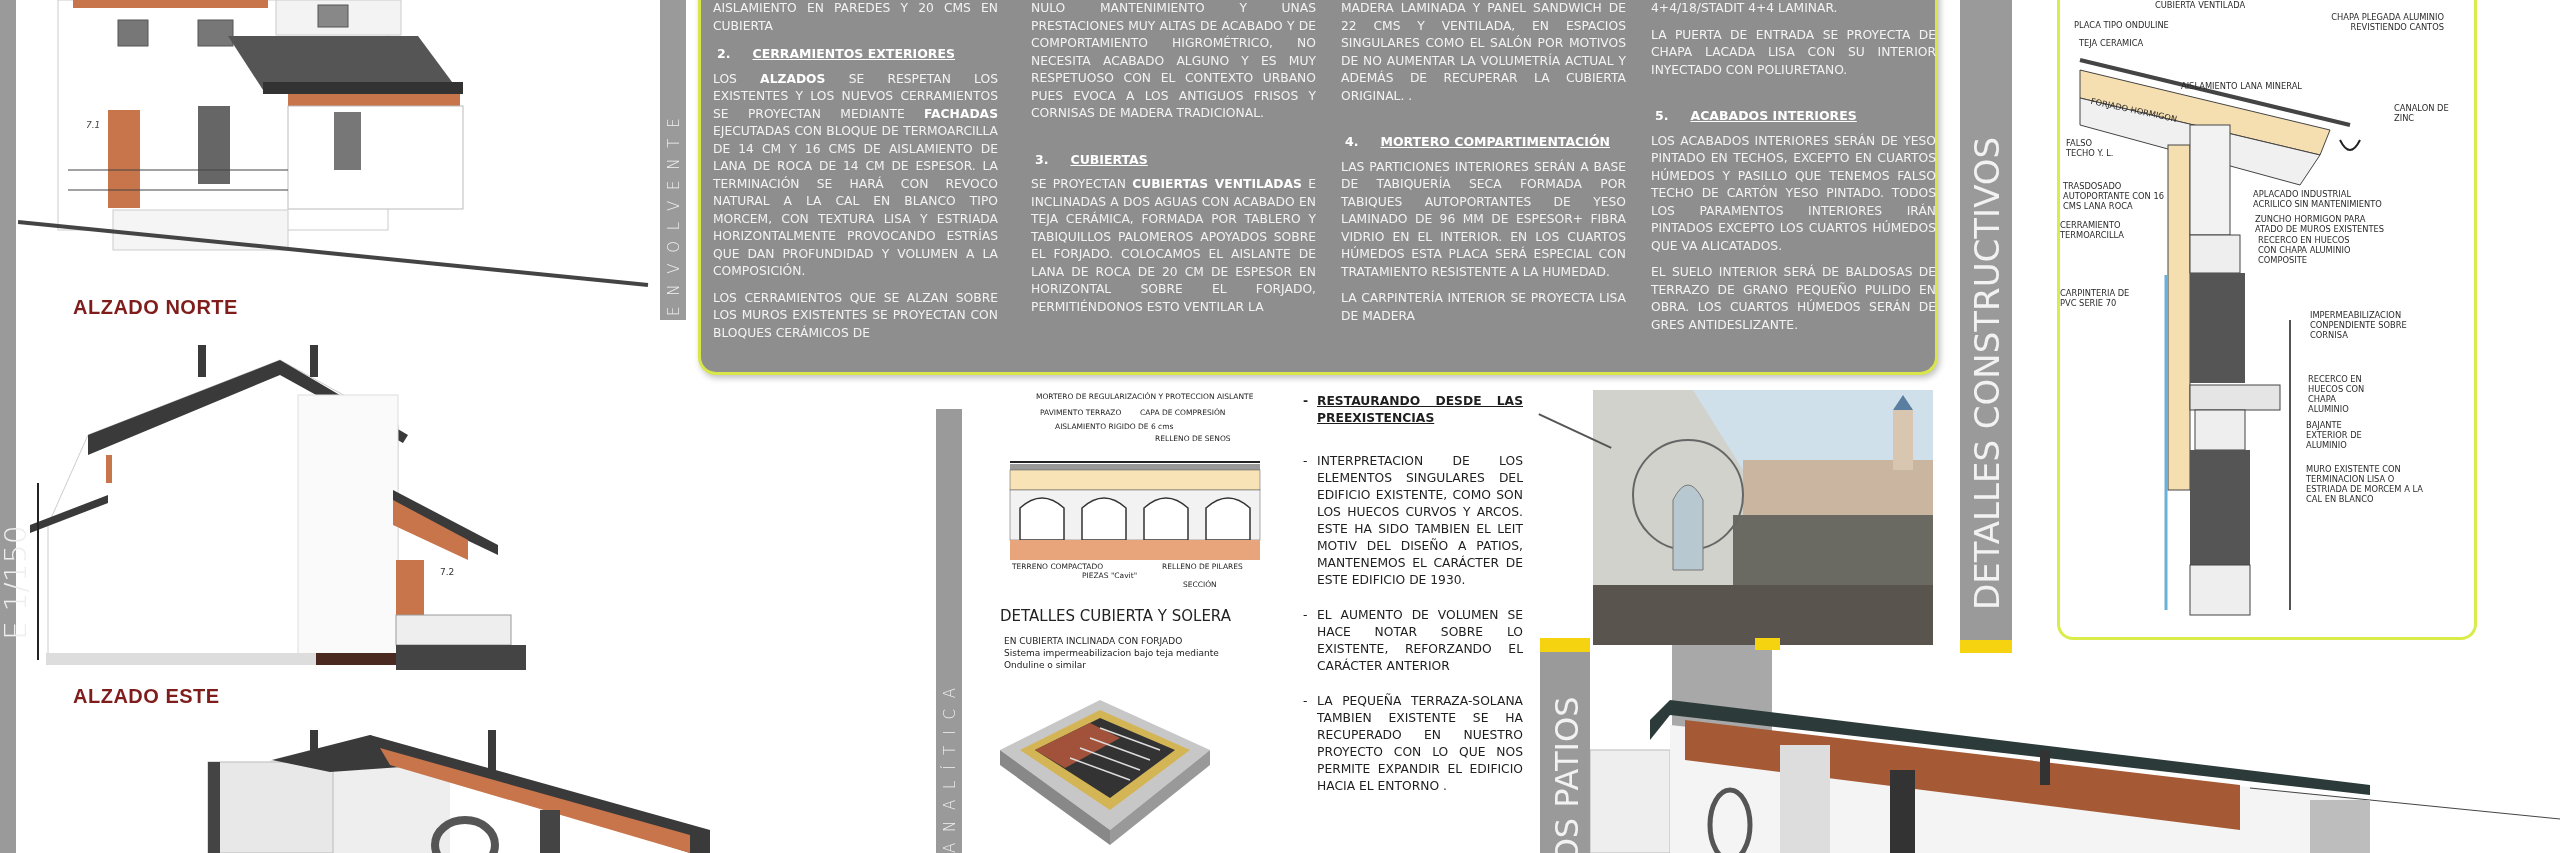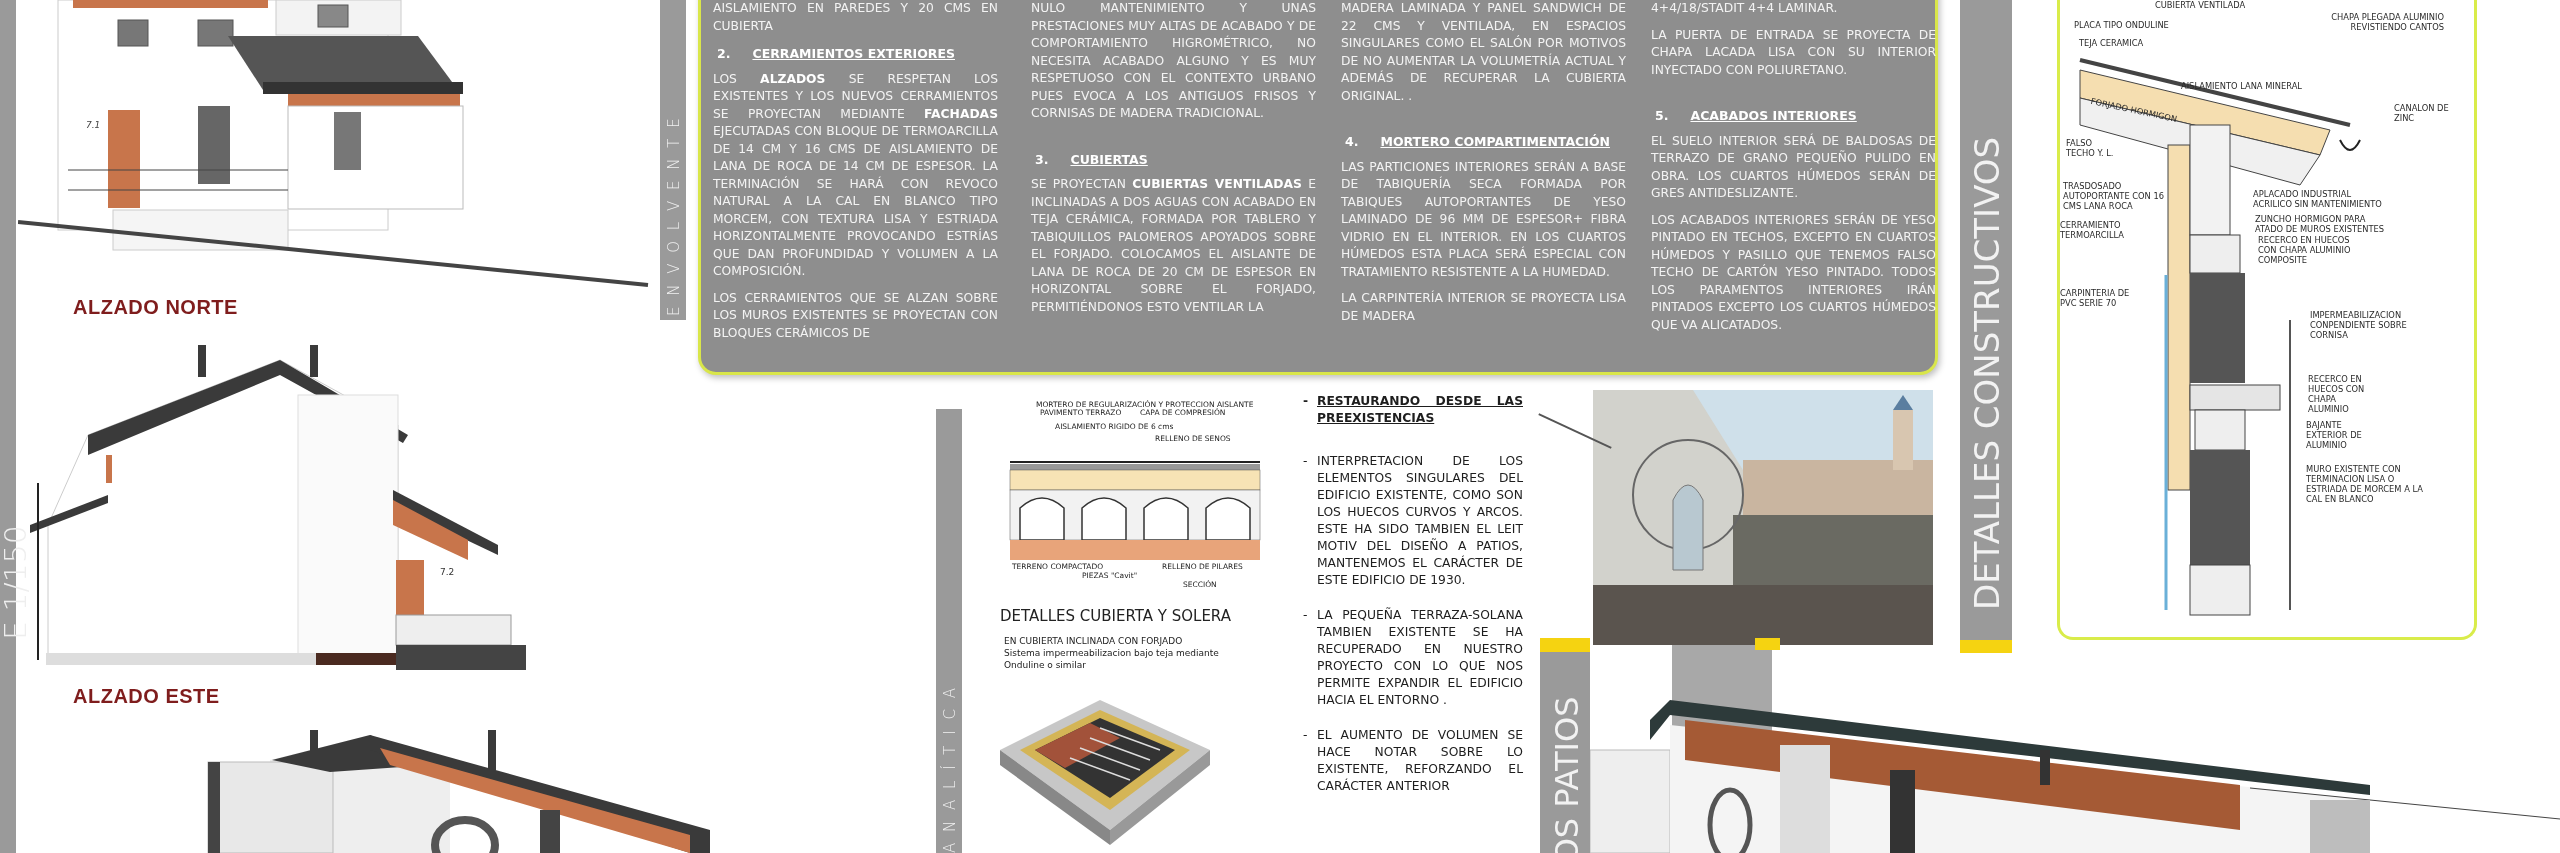--- a/index.html
+++ b/index.html
@@ -136,39 +136,39 @@
     </h3>
     <p>LAS PARTICIONES INTERIORES SERÁN A BASE DE TABIQUERÍA SECA FORMADA POR TABIQUES AUTOPORTANTES DE YESO LAMINADO DE 96 MM DE ESPESOR+ FIBRA VIDRIO EN EL INTERIOR. EN LOS CUARTOS HÚMEDOS ESTA PLACA SERÁ ESPECIAL CON TRATAMIENTO RESISTENTE A LA HUMEDAD.</p>
     <p>LA CARPINTERÍA INTERIOR SE PROYECTA LISA DE MADERA</p>
   </div>
   <div class="col" style="left:950px;">
     <p>4+4/18/STADIT 4+4 LAMINAR.</p>
     <p>LA PUERTA DE ENTRADA SE PROYECTA DE CHAPA LACADA LISA CON SU INTERIOR INYECTADO CON POLIURETANO.</p>
     <h3 style="margin-top:28px;">
       <span class="num">5.</span><span class="ttl">ACABADOS INTERIORES</span>
     </h3>
+    <p>LOS ACABADOS INTERIORES SERÁN DE YESO PINTADO EN TECHOS, EXCEPTO EN CUARTOS HÚMEDOS Y PASILLO QUE TENEMOS FALSO TECHO DE CARTÓN YESO PINTADO. TODOS LOS PARAMENTOS INTERIORES IRÁN PINTADOS EXCEPTO LOS CUARTOS HÚMEDOS QUE VA ALICATADOS.</p>
     <p>EL SUELO INTERIOR SERÁ DE BALDOSAS DE TERRAZO DE GRANO PEQUEÑO PULIDO EN OBRA. LOS CUARTOS HÚMEDOS SERÁN DE GRES ANTIDESLIZANTE.</p>
-    <p>LOS ACABADOS INTERIORES SERÁN DE YESO PINTADO EN TECHOS, EXCEPTO EN CUARTOS HÚMEDOS Y PASILLO QUE TENEMOS FALSO TECHO DE CARTÓN YESO PINTADO. TODOS LOS PARAMENTOS INTERIORES IRÁN PINTADOS EXCEPTO LOS CUARTOS HÚMEDOS QUE VA ALICATADOS.</p>
   </div>
 </div>
 
 <svg class="drawing" style="left:1000px;top:440px;" width="300" height="120" viewBox="0 0 300 120">
   <line x1="10" y1="22" x2="260" y2="22" stroke="#222" stroke-width="2"></line>
   <rect x="10" y="24" width="250" height="6" fill="#999"></rect>
   <rect x="10" y="30" width="250" height="20" fill="#f7e3b5" stroke="#555" stroke-width="0.5"></rect>
   <rect x="10" y="50" width="250" height="50" fill="#f2f2f2" stroke="#555" stroke-width="0.5"></rect>
   <g fill="#fff" stroke="#333" stroke-width="1.5">
     <path d="M20,100 L20,68 Q42,48 64,68 L64,100 Z"></path>
     <path d="M82,100 L82,68 Q104,48 126,68 L126,100 Z"></path>
     <path d="M144,100 L144,68 Q166,48 188,68 L188,100 Z"></path>
     <path d="M206,100 L206,68 Q228,48 250,68 L250,100 Z"></path>
   </g>
   <rect x="10" y="100" width="250" height="20" fill="#e8a47a"></rect>
 </svg>
-<div class="lbl" style="left:1028px;top:400px;padding-left:8px;">MORTERO DE REGULARIZACIÓN Y PROTECCION AISLANTE</div>
+<div class="lbl" style="left:1028px;top:392px;padding-left:8px;">MORTERO DE REGULARIZACIÓN Y PROTECCION AISLANTE</div>
 <div class="lbl" style="left:1040px;top:408px;">PAVIMENTO TERRAZO</div>
 <div class="lbl" style="left:1140px;top:408px;">CAPA DE COMPRESIÓN</div>
 <div class="lbl" style="left:1055px;top:422px;">AISLAMIENTO RIGIDO DE 6 cms</div>
 <div class="lbl" style="left:1155px;top:434px;">RELLENO DE SENOS</div>
 <div class="lbl" style="left:1012px;top:562px;">TERRENO COMPACTADO</div>
 <div class="lbl" style="left:1082px;top:571px;">PIEZAS "Cavit"</div>
 <div class="lbl" style="left:1162px;top:562px;">RELLENO DE PILARES</div>
 <div class="lbl" style="left:1183px;top:580px;">SECCIÓN</div>
 
 <div class="detail-note" style="left:1000px;top:607px;font-size:15px;color:#222;">DETALLES CUBIERTA Y SOLERA</div>
@@ -187,22 +187,22 @@
     <line x1="110" y1="38" x2="170" y2="60"></line>
     <line x1="100" y1="48" x2="160" y2="70"></line>
     <line x1="90" y1="58" x2="150" y2="80"></line>
     <line x1="80" y1="68" x2="140" y2="90"></line>
   </g>
 </svg>
 
 <div class="mid-text">
   <div class="item head">RESTAURANDO DESDE LAS PREEXISTENCIAS</div>
   <div class="item" style="margin-top:26px;">INTERPRETACION DE LOS ELEMENTOS SINGULARES DEL EDIFICIO EXISTENTE, COMO SON LOS HUECOS CURVOS Y ARCOS. ESTE HA SIDO TAMBIEN EL LEIT MOTIV DEL DISEÑO A PATIOS, MANTENEMOS EL CARÁCTER DE ESTE EDIFICIO DE 1930.</div>
+  <div class="item">EL AUMENTO DE VOLUMEN SE HACE NOTAR SOBRE LO EXISTENTE, REFORZANDO EL CARÁCTER ANTERIOR</div>
   <div class="item">LA PEQUEÑA TERRAZA-SOLANA TAMBIEN EXISTENTE SE HA RECUPERADO EN NUESTRO PROYECTO CON LO QUE NOS PERMITE EXPANDIR EL EDIFICIO HACIA EL ENTORNO .</div>
-  <div class="item">EL AUMENTO DE VOLUMEN SE HACE NOTAR SOBRE LO EXISTENTE, REFORZANDO EL CARÁCTER ANTERIOR</div>
 </div>
 
 <svg class="drawing" style="left:1593px;top:390px;" width="340" height="255" viewBox="0 0 340 255">
   <rect width="340" height="255" fill="#cfe0ea"></rect>
   <rect x="150" y="70" width="190" height="60" fill="#c9b5a0"></rect>
   <rect x="300" y="20" width="20" height="60" fill="#d8c6b0"></rect>
   <polygon points="300,20 310,5 320,20" fill="#5a7ea0"></polygon>
   <polygon points="0,0 100,0 150,80 150,255 0,255" fill="#d2d2cc"></polygon>
   <rect x="140" y="125" width="200" height="70" fill="#6a6a62"></rect>
   <rect x="0" y="195" width="340" height="60" fill="#5a544e"></rect>

